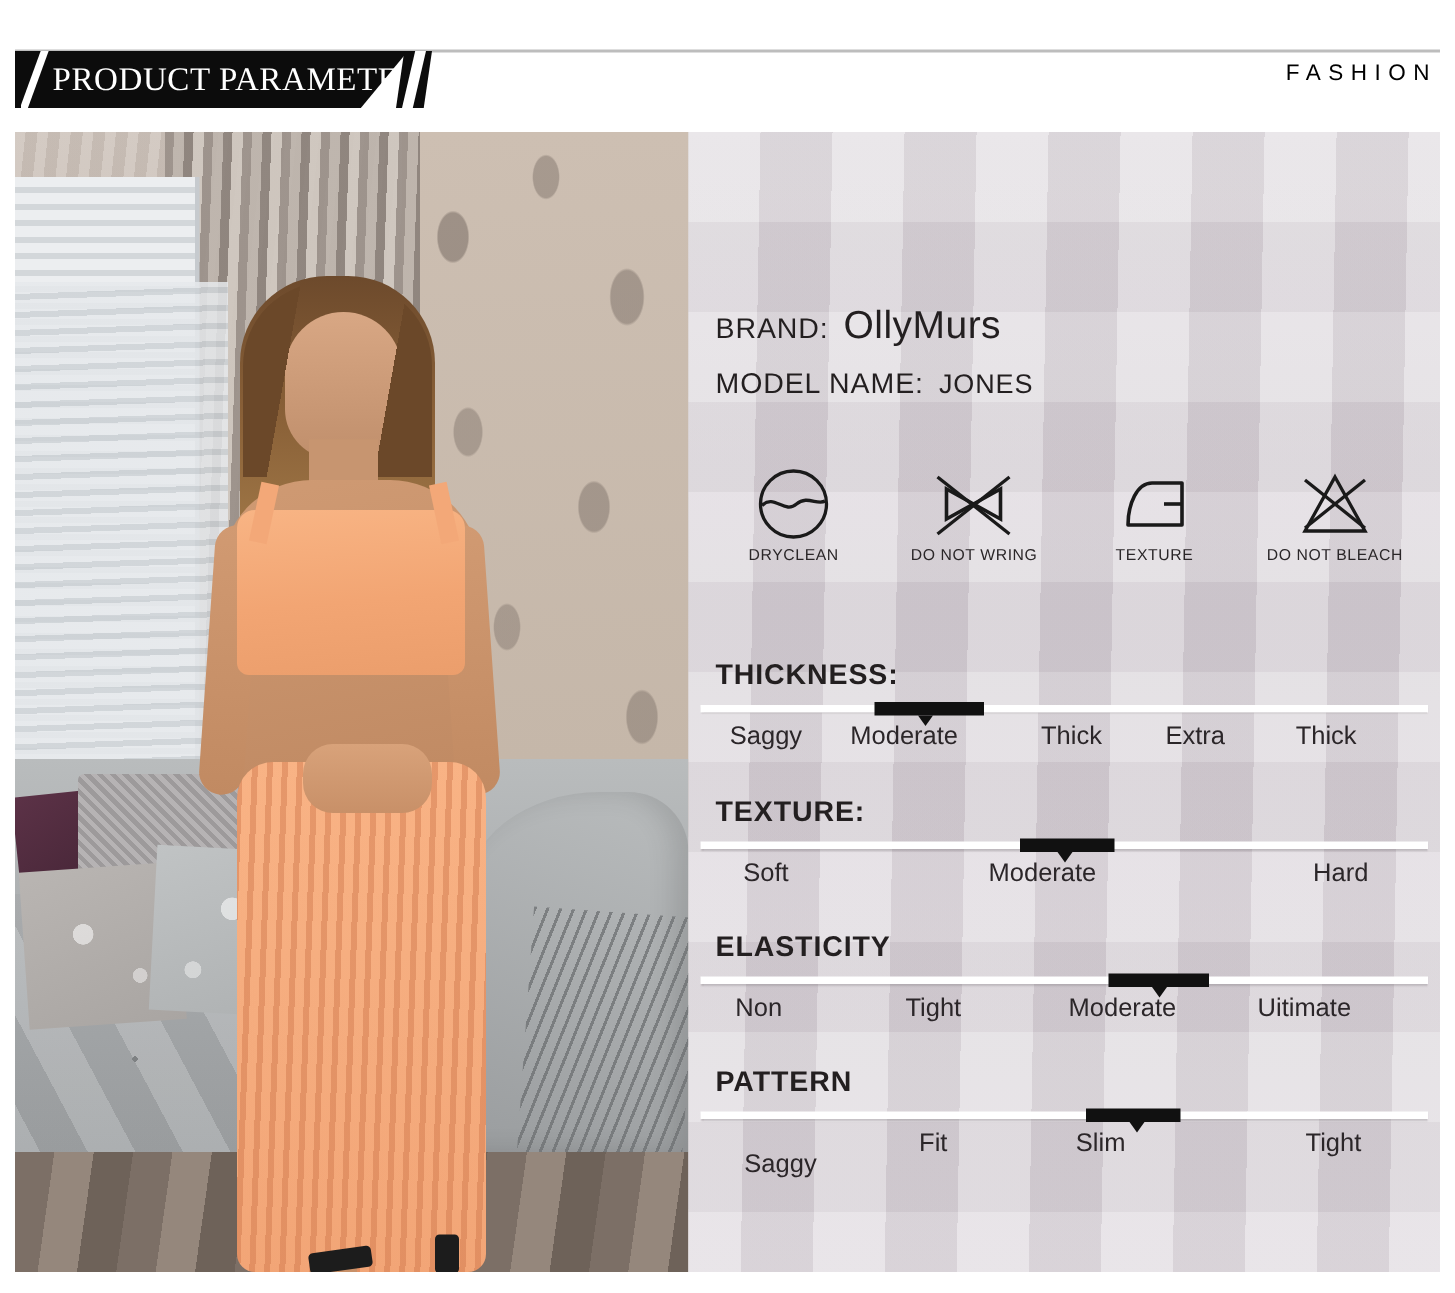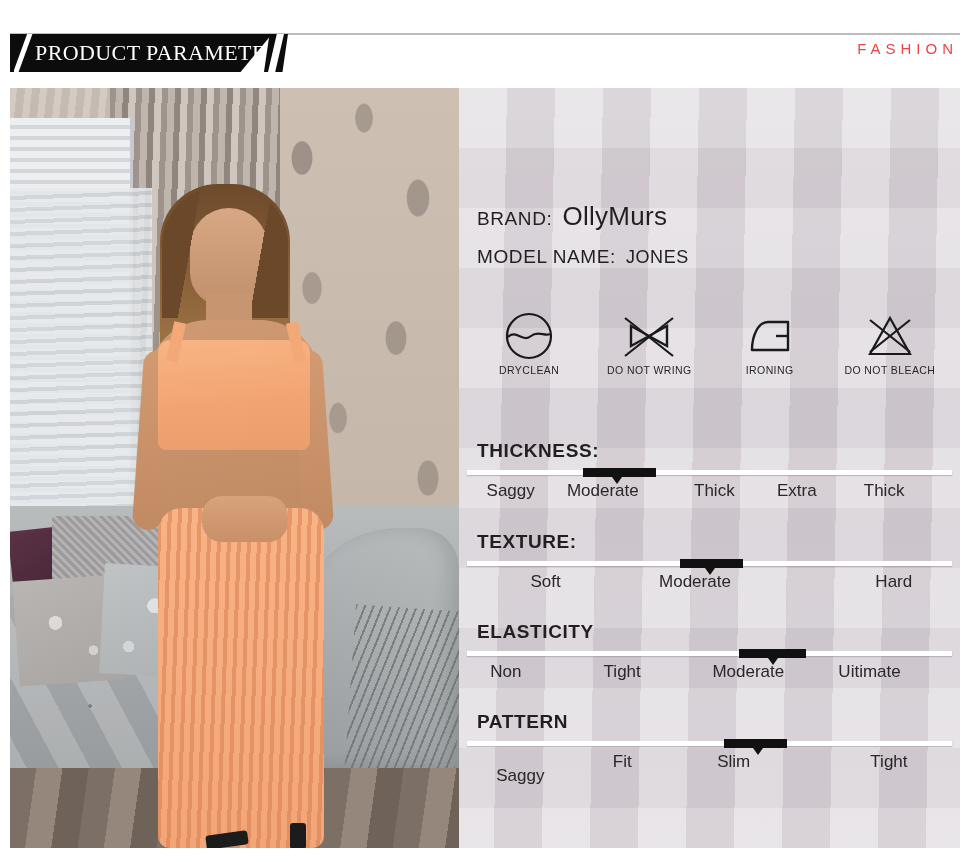--- a/index.html
+++ b/index.html
@@ -96,21 +96,21 @@
     width: 16px;
     height: 38px;
     background: #ffffff;
     -webkit-clip-path: polygon(55% 0, 100% 0, 45% 100%, 0 100%);
     clip-path: polygon(55% 0, 100% 0, 45% 100%, 0 100%);
   }
   .fashion {
     position: absolute;
     right: 12px;
     top: 40px;
-    color: #ef4444;
+    color: #000000;
     font-size: 15px;
     letter-spacing: 5px;
     white-space: nowrap;
   }
 
   
   .content {
     position: absolute;
     left: 10px;
     top: 88px;
@@ -509,21 +509,21 @@
           <div class="care-label">DO NOT WRING</div>
         </div>
 
         <div class="care-item">
           <div class="care-glyph">
             <svg width="52" height="52" viewBox="0 0 52 52">
               <path d="M8 40 L44 40 L44 12 L24 12 C14 12, 8 26, 8 40 Z" fill="none" stroke="#1a1a1a" stroke-width="2.4" stroke-linejoin="round"></path>
               <path d="M44 26 L32 26" fill="none" stroke="#1a1a1a" stroke-width="2.4"></path>
             </svg>
           </div>
-          <div class="care-label">IRONING</div>
+          <div class="care-label">TEXTURE</div>
         </div>
 
         <div class="care-item">
           <div class="care-glyph">
             <svg width="56" height="52" viewBox="0 0 56 52">
               <path d="M28 8 L48 44 L8 44 Z" fill="none" stroke="#1a1a1a" stroke-width="2.2"></path>
               <line x1="8" y1="10" x2="48" y2="42" stroke="#1a1a1a" stroke-width="2.2"></line>
               <line x1="48" y1="10" x2="8" y2="42" stroke="#1a1a1a" stroke-width="2.2"></line>
             </svg>
           </div>
@@ -547,21 +547,21 @@
         </div>
       </div>
 
       <div class="spec spec-texture">
         <div class="spec-title">TEXTURE:</div>
         <div class="bar">
           <div class="bar-fill" style="left: 44%; width: 13%;"></div>
           <div class="bar-pointer" style="left: 50%;"></div>
         </div>
         <div class="scale">
-          <span style="left: 9%; margin-left: 35px;">Soft</span>
+          <span style="left: 9%;">Soft</span>
           <span style="left: 47%;">Moderate</span>
           <span style="left: 88%;">Hard</span>
         </div>
       </div>
 
       <div class="spec spec-elasticity">
         <div class="spec-title">ELASTICITY</div>
         <div class="bar">
           <div class="bar-fill" style="left: 56%; width: 14%;"></div>
           <div class="bar-pointer" style="left: 63%;"></div>

